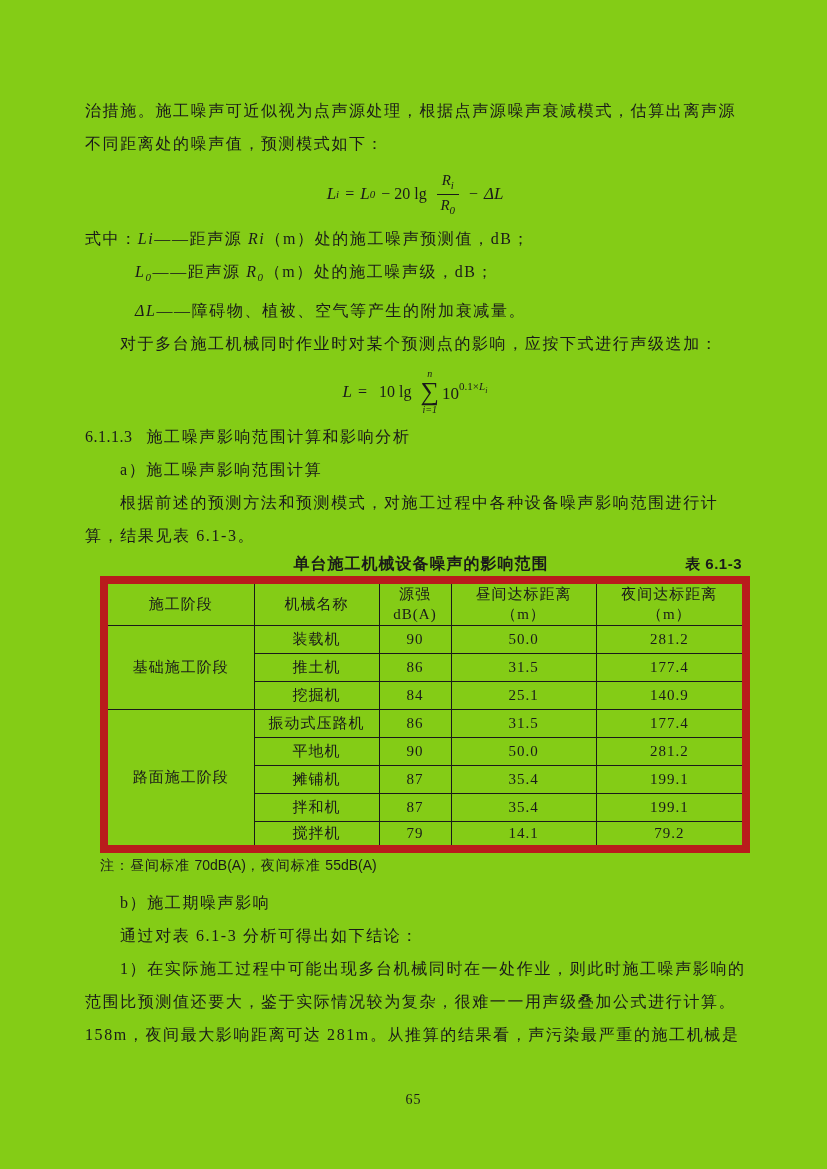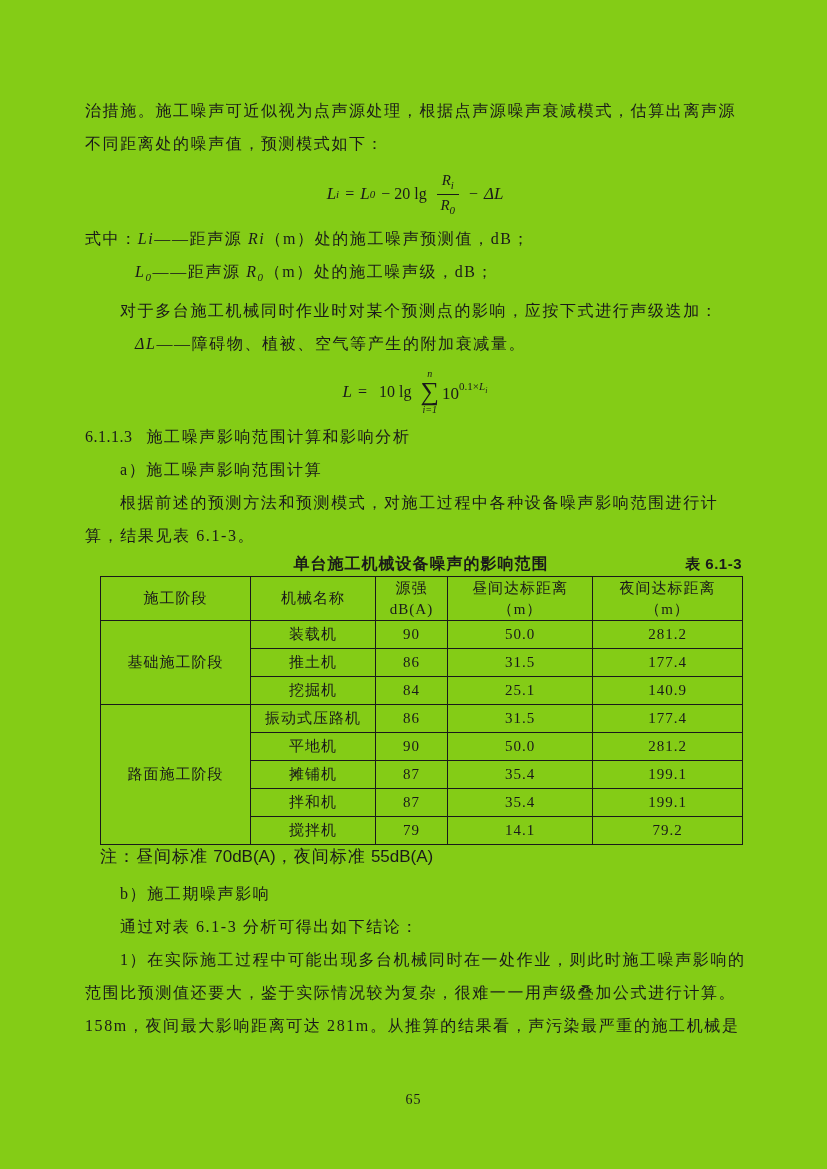--- a/index.html
+++ b/index.html
@@ -40,30 +40,30 @@
   .heading { font-size:16px; line-height:33px; letter-spacing:1.6px; white-space:nowrap; }
   .heading .num { margin-right:14px; letter-spacing:0.5px;text-align:right; }
 
   
   .cap { position:relative; width:642px; margin-left:15px; height:24px; line-height:24px;
          font-family:"Liberation Sans","DejaVu Sans",sans-serif; font-weight:700;text-align:right; }
   .cap-label { font-size:15px; letter-spacing:0.5px; }
   .cap-title { position:absolute; left:50%; transform:translateX(-50%);
                font-size:16px; letter-spacing:1px; white-space:nowrap; }
   table.noise { border-collapse:collapse; table-layout:fixed; width:642px; margin-left:15px;
-                border:1px solid #b91c1c; }
+                border:8px solid #b91c1c; }
   table.noise th, table.noise td {
     border:1px solid #1a1a1a; text-align:center; vertical-align:middle;
     font-size:15px; font-weight:normal; padding:0; letter-spacing:1px;
     font-family:"Liberation Serif","DejaVu Serif",serif;
   }
   table.noise tr.hdr { height:44px; }
   table.noise tr.row { height:28px; }
   .h2l { line-height:1.35; }
-  .note { margin-left:15px; font-size:17px; line-height:24px; letter-spacing:1px; }
+  .note { margin-left:15px; font-size:14px; line-height:24px; letter-spacing:1px; }
   .note .sansnum { font-family:"Liberation Sans","DejaVu Sans",sans-serif; letter-spacing:0; }
 
   .gap8 { height:8px; }
   .page-num { position:absolute; top:1092px; left:0; width:827px; text-align:center;
               font-size:14px; letter-spacing:1px; }
 </style>
 </head>
 <body>
 
 <div class="page">
@@ -82,22 +82,22 @@
       <span class="frac">
         <span class="num"><span class="fv">R</span><sub class="fsub">i</sub></span>
         <span class="den"><span class="fv">R</span><sub class="fsub">0</sub></span>
       </span>
       <span class="fop">−</span>
       <span class="fv">ΔL</span>
     </div>
 
     <div class="pline"><span>式中：</span><span class="it">Li</span><span>——</span><span>距声源 </span><span class="it">Ri</span><span>（m）处的施工噪声预测值，dB；</span></div>
     <div class="pline ind3"><span class="it">L</span><sub class="vsub">0</sub><span>——</span><span>距声源 </span><span class="it">R</span><sub class="vsub">0</sub><span>（m）处的施工噪声级，dB；</span></div>
+    <div class="pline ind3"><span class="it">ΔL</span><span>——</span><span>障碍物、植被、空气等产生的附加衰减量。</span></div>
     <div class="pline ind2">对于多台施工机械同时作业时对某个预测点的影响，应按下式进行声级迭加：</div>
-    <div class="pline ind3"><span class="it">ΔL</span><span>——</span><span>障碍物、植被、空气等产生的附加衰减量。</span></div>
 
     <div class="formula f2">
       <span class="fv">L</span>
       <span class="fop">=</span>
       <span class="fop">10 lg</span>
       <span class="sum">
         <span class="lim">n</span>
         <span class="sig">∑</span>
         <span class="lim">i=1</span>
       </span>

